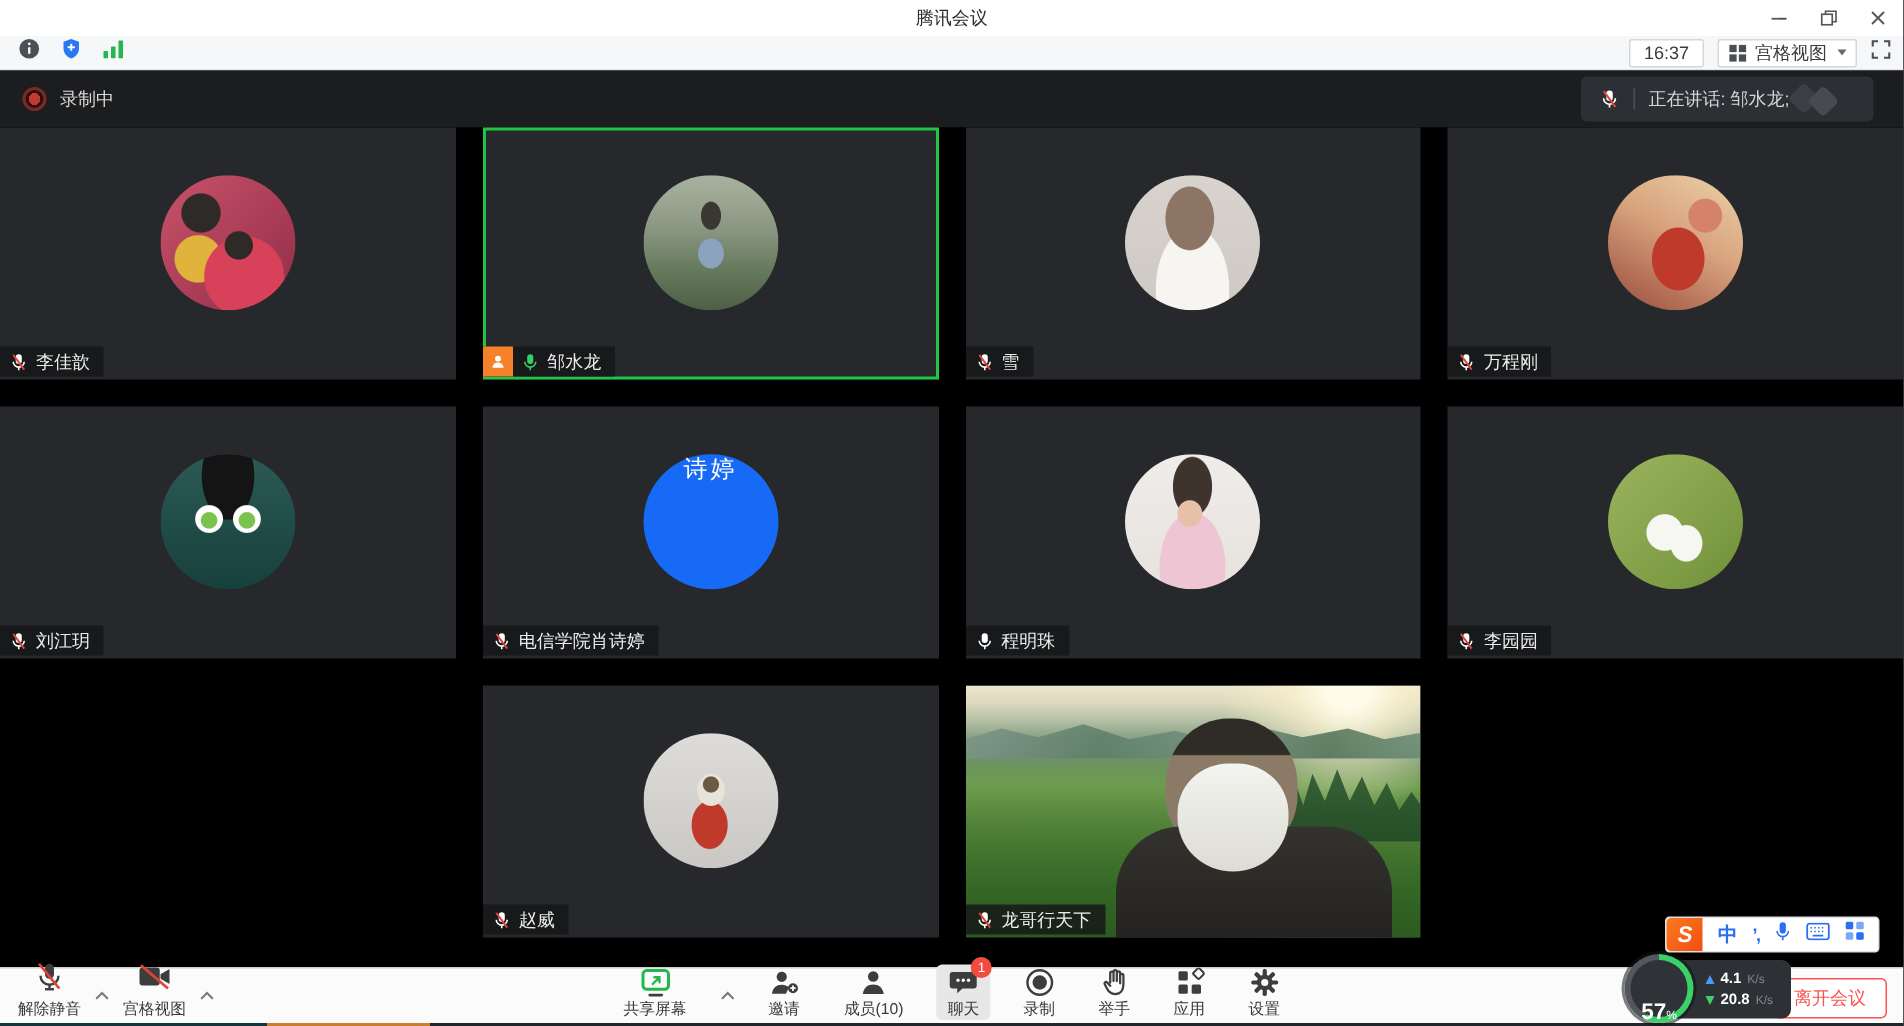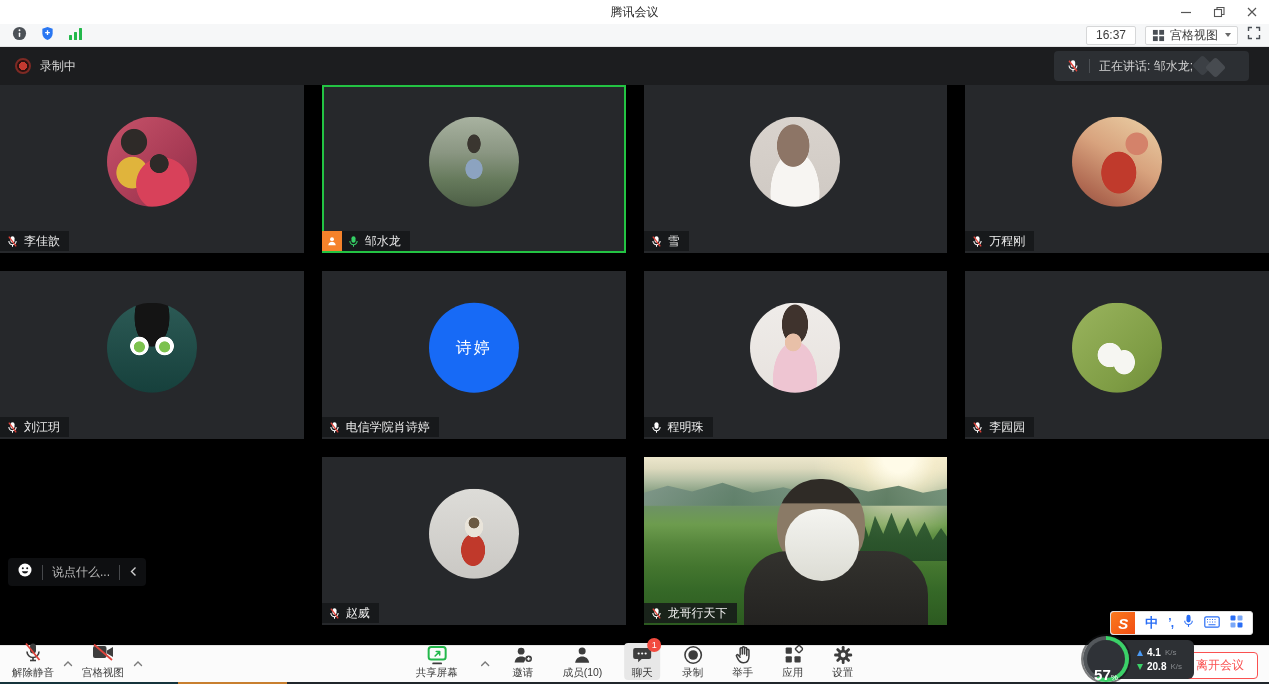--- a/index.html
+++ b/index.html
@@ -31,21 +31,21 @@
   .speak-divider{width:1px;height:14px;background:#4c5054;}
   .speak-label{font-size:12px;color:#d6d6d6;white-space:nowrap;}
   .speak-logo{position:absolute;right:14px;top:6px;width:40px;height:20px;}
   .speak-logo i{position:absolute;width:15px;height:15px;border-radius:3px;background:#3c4045;transform:rotate(45deg);}
   .speak-logo i:nth-child(2){left:13px;top:3px;background:#474b50;}
   .speak-logo i:first-child{left:0;top:1px;}
 
   .video-grid{position:absolute;left:0;right:0;top:38px;height:540px;display:grid;grid-template-columns:repeat(4,1fr);grid-template-rows:repeat(3,1fr);gap:18px;background:#000;}
   .tile{position:relative;background:#26282b;overflow:hidden;}
   .tile-active{outline:2px solid #23c343;outline-offset:-2px;}
-  .avatar{position:absolute;left:50%;top:50%;transform:translate(-50%,-58%);width:90px;height:90px;border-radius:50%;display:flex;align-items:center;justify-content:center;}
+  .avatar{position:absolute;left:50%;top:50%;transform:translate(-50%,-58%);width:90px;height:90px;border-radius:50%;display:flex;justify-content:center;}
   .avatar-text{color:#fff;font-size:16px;letter-spacing:2px;}
 
   .av-initials{background:#176af6;}
   .av-kids{background:radial-gradient(circle at 30% 28%,#2e2a28 0 14%,transparent 15%),radial-gradient(circle at 58% 52%,#2e2a28 0 13%,transparent 14%),radial-gradient(circle at 62% 75%,#d8415a 0 30%,transparent 31%),radial-gradient(circle at 28% 62%,#e0b43c 0 18%,transparent 19%),linear-gradient(135deg,#c7536a,#a83b55 60%,#8c2f48);}
   .av-boy-outdoor{background:radial-gradient(ellipse at 50% 30%,#3a3630 0 10%,transparent 11%),radial-gradient(ellipse at 50% 58%,#8ca3c0 0 13%,transparent 14%),linear-gradient(180deg,#a8b2a0 0%,#8a9682 40%,#667a5c 70%,#4d5f46 100%);}
   .av-white-coat{background:radial-gradient(ellipse at 48% 32%,#8d7566 0 24%,transparent 25%),radial-gradient(ellipse at 50% 85%,#f7f5f2 0 38%,transparent 39%),linear-gradient(180deg,#d9d3cd,#cfc9c3);}
   .av-sunset{background:radial-gradient(ellipse at 52% 62%,#c03a2c 0 26%,transparent 27%),radial-gradient(circle at 72% 30%,#d4826a 0 12%,transparent 13%),linear-gradient(210deg,#ecd3a8 0%,#d8a37e 45%,#b06a52 80%,#8f4f42 100%);}
   .av-cartoon-girl{background:radial-gradient(circle at 36% 49%,#7cc24e 0 7%,transparent 8%),radial-gradient(circle at 64% 49%,#7cc24e 0 7%,transparent 8%),radial-gradient(circle at 36% 48%,#ffffff 0 12%,transparent 13%),radial-gradient(circle at 64% 48%,#ffffff 0 12%,transparent 13%),radial-gradient(ellipse at 50% 16%,#141414 0 27%,transparent 28%),linear-gradient(180deg,#2c5a55,#16403c);}
   .av-pink{background:radial-gradient(ellipse at 48% 44%,#e8c0a8 0 12%,transparent 13%),radial-gradient(ellipse at 50% 24%,#3f332d 0 20%,transparent 21%),radial-gradient(ellipse at 50% 84%,#eec5d2 0 34%,transparent 35%),linear-gradient(180deg,#efece9,#e7e2de);}
   .av-rabbit{background:radial-gradient(ellipse at 42% 58%,#f6f6f2 0 16%,transparent 17%),radial-gradient(ellipse at 58% 66%,#f6f6f2 0 14%,transparent 15%),linear-gradient(135deg,#9ab45e,#7e9c44 70%,#6f8c3a);}
@@ -333,34 +333,20 @@
                 <path d="M3.5 7.5a4.5 4.5 0 0 0 9 0" fill="none" stroke="#ffffff" stroke-width="1.3"></path>
                 <line x1="8" y1="12.2" x2="8" y2="14.5" stroke="#ffffff" stroke-width="1.3"></line>
                 <line x1="3.5" y1="2" x2="12.5" y2="14" stroke="#e0433a" stroke-width="1.6"></line>
               </svg>
             </span>
             <span>龙哥行天下</span>
           </div>
         </div>
       </div>
 
-    <div class="chat-quickbar">
-      <span><svg width="16" height="16" viewBox="0 0 16 16">
-            <circle cx="8" cy="8" r="6.5" fill="#fff"></circle>
-            <circle cx="5.8" cy="6.3" r="1" fill="#17181a"></circle>
-            <circle cx="10.2" cy="6.3" r="1" fill="#17181a"></circle>
-            <path d="M4.8 9.2a3.4 3.4 0 0 0 6.4 0z" fill="#17181a"></path>
-          </svg></span>
-      <span class="cq-div"></span>
-      <span class="cq-text">说点什么...</span>
-      <span class="cq-div"></span>
-      <span><svg width="8" height="11">
-            <path d="M6.5 1.5L2.5 5.5l4 4" stroke="#cfcfcf" fill="none" stroke-width="1.4"></path>
-          </svg></span>
-    </div>
   </div>
 
   <div class="bottombar">
     <div class="bl">
       <div class="bl-item">
         <span><svg width="22" height="22" viewBox="0 0 22 22">
               <rect x="8" y="2.5" width="6" height="10" rx="3" fill="#3d3d3d"></rect>
               <path d="M5 10.5a6 6 0 0 0 12 0" fill="none" stroke="#3d3d3d" stroke-width="1.6"></path>
               <line x1="11" y1="16.5" x2="11" y2="19" stroke="#3d3d3d" stroke-width="1.6"></line>
               <line x1="8" y1="19.5" x2="14" y2="19.5" stroke="#3d3d3d" stroke-width="1.6"></line>

